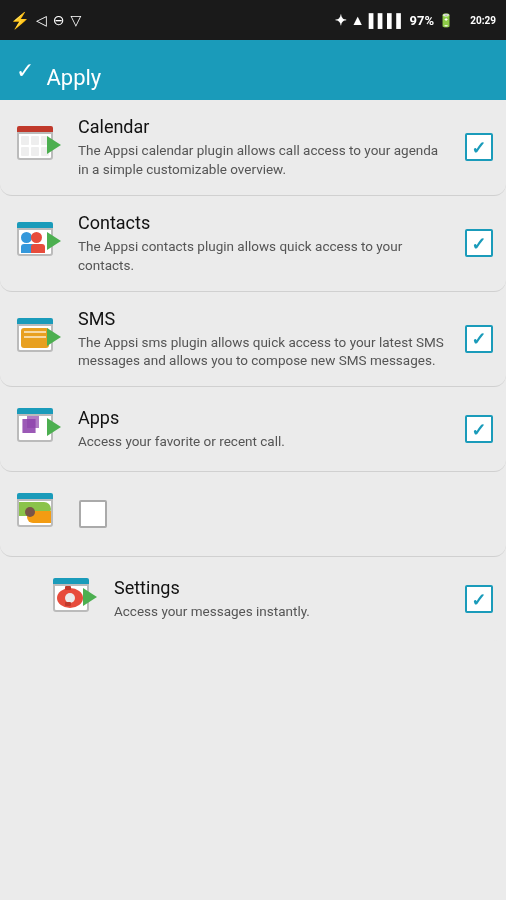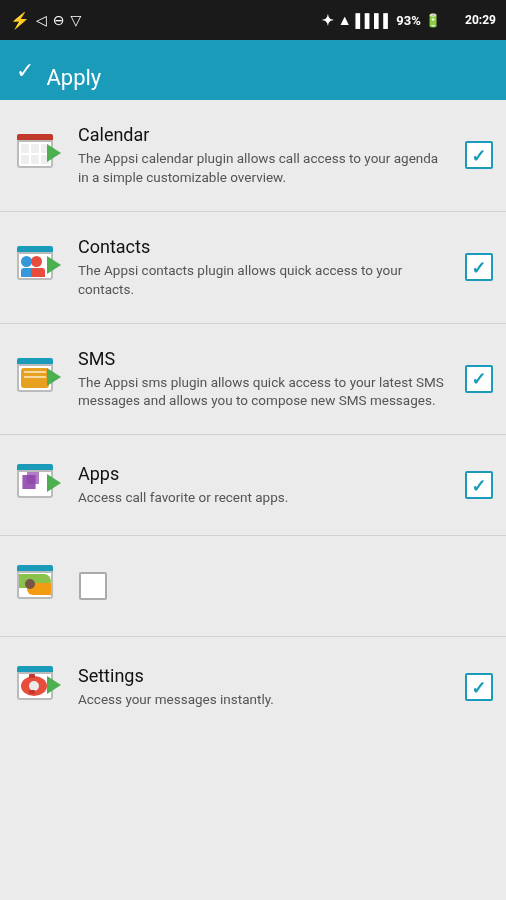--- a/index.html
+++ b/index.html
@@ -62,24 +62,25 @@
       width: 100%;
       background: #ebebeb;
       overflow-y: auto;
       height: calc(900px - 100px);
     }
 
     
     .list-item {
       display: flex;
       align-items: center;
-      padding: 24px 12px;
+      padding: 16px 12px;
       background: #ebebeb;
       border-bottom: 1px solid #d0d0d0;
       gap: 14px;
+      border-radius: 12px;
     }
     .item-icon-wrap {
       width: 52px;
       height: 52px;
       flex-shrink: 0;
       display: flex;
       align-items: center;
       justify-content: center;
     }
     .item-text {
@@ -173,23 +174,23 @@
   <div class="status-bar-left">
     <span style="font-size:16px;color:white;">⚡</span>
     <span style="font-size:14px;color:white;">◁</span>
     <span style="font-size:14px;color:white;">⊖</span>
     <span style="font-size:14px;color:white;">▽</span>
   </div>
   <div class="status-bar-right">
     <span style="font-size:14px;">✦</span>
     <span style="font-size:14px;">▲</span>
     <span style="font-size:13px;">▌▌▌▌</span>
-    <span style="font-size:13px;">93%</span>
+    <span style="font-size:13px;">97%</span>
     <span style="font-size:13px;">🔋</span>
-    <span style="font-size:12px;font-weight:bold;margin-left:20px;">20:29</span>
+    <span style="font-size:10px;font-weight:bold;margin-left:12px;">20:29</span>
   </div>
 </div>
 
 <div class="toolbar">
   <span class="toolbar-check">✓</span>
   <span class="toolbar-title">Apply</span>
 </div>
 
 <div class="content">
 
@@ -273,21 +274,21 @@
         <div class="pi-stripe" style="background:#1a9bba;"></div>
         <div class="pi-body">
           <div style="position:absolute;top:3px;left:3px;width:14px;height:14px;background:#9b59b6;transform:rotateY(-20deg);"></div>
           <div style="position:absolute;top:0px;left:8px;width:12px;height:12px;background:#8e44ad;opacity:0.7;"></div>
         </div>
         <div class="pi-arrow"></div>
       </div>
     </div>
     <div class="item-text">
       <div class="item-title">Apps</div>
-      <div class="item-desc">Access call favorite or recent apps.</div>
+      <div class="item-desc">Access your favorite or recent call.</div>
     </div>
     <div class="item-checkbox">
       <div class="checkbox-checked"></div>
     </div>
   </div>
 
   <div class="list-item">
     <div class="item-icon-wrap">
       <div class="plugin-icon">
         <div class="pi-stripe" style="background:#1a9bba;"></div>
@@ -296,21 +297,21 @@
           <div style="position:absolute;bottom:2px;right:0;width:24px;height:12px;background:#f39c12;border-radius:8px 0 0 8px;"></div>
           <div style="position:absolute;top:6px;left:6px;width:10px;height:10px;background:#795548;border-radius:50%;"></div>
         </div>
       </div>
     </div>
     <div class="item-checkbox">
       <div class="checkbox-unchecked"></div>
     </div>
   </div>
 
-  <div class="list-item" style="border-bottom:none;">
+  <div class="list-item" style="border-bottom:none;margin-left:36px;">
     <div class="item-icon-wrap">
       <div class="plugin-icon">
         <div class="pi-stripe" style="background:#1a9bba;"></div>
         <div class="pi-body">
           <div style="position:absolute;top:2px;left:2px;width:26px;height:20px;border-radius:50%;background:#e74c3c;display:flex;align-items:center;justify-content:center;">
             <div style="width:10px;height:10px;background:#ebebeb;border-radius:50%;"></div>
           </div>
 
           <div style="position:absolute;top:0;left:10px;width:6px;height:4px;background:#c0392b;border-radius:1px;"></div>
           <div style="position:absolute;bottom:4px;left:10px;width:6px;height:4px;background:#c0392b;border-radius:1px;"></div>

